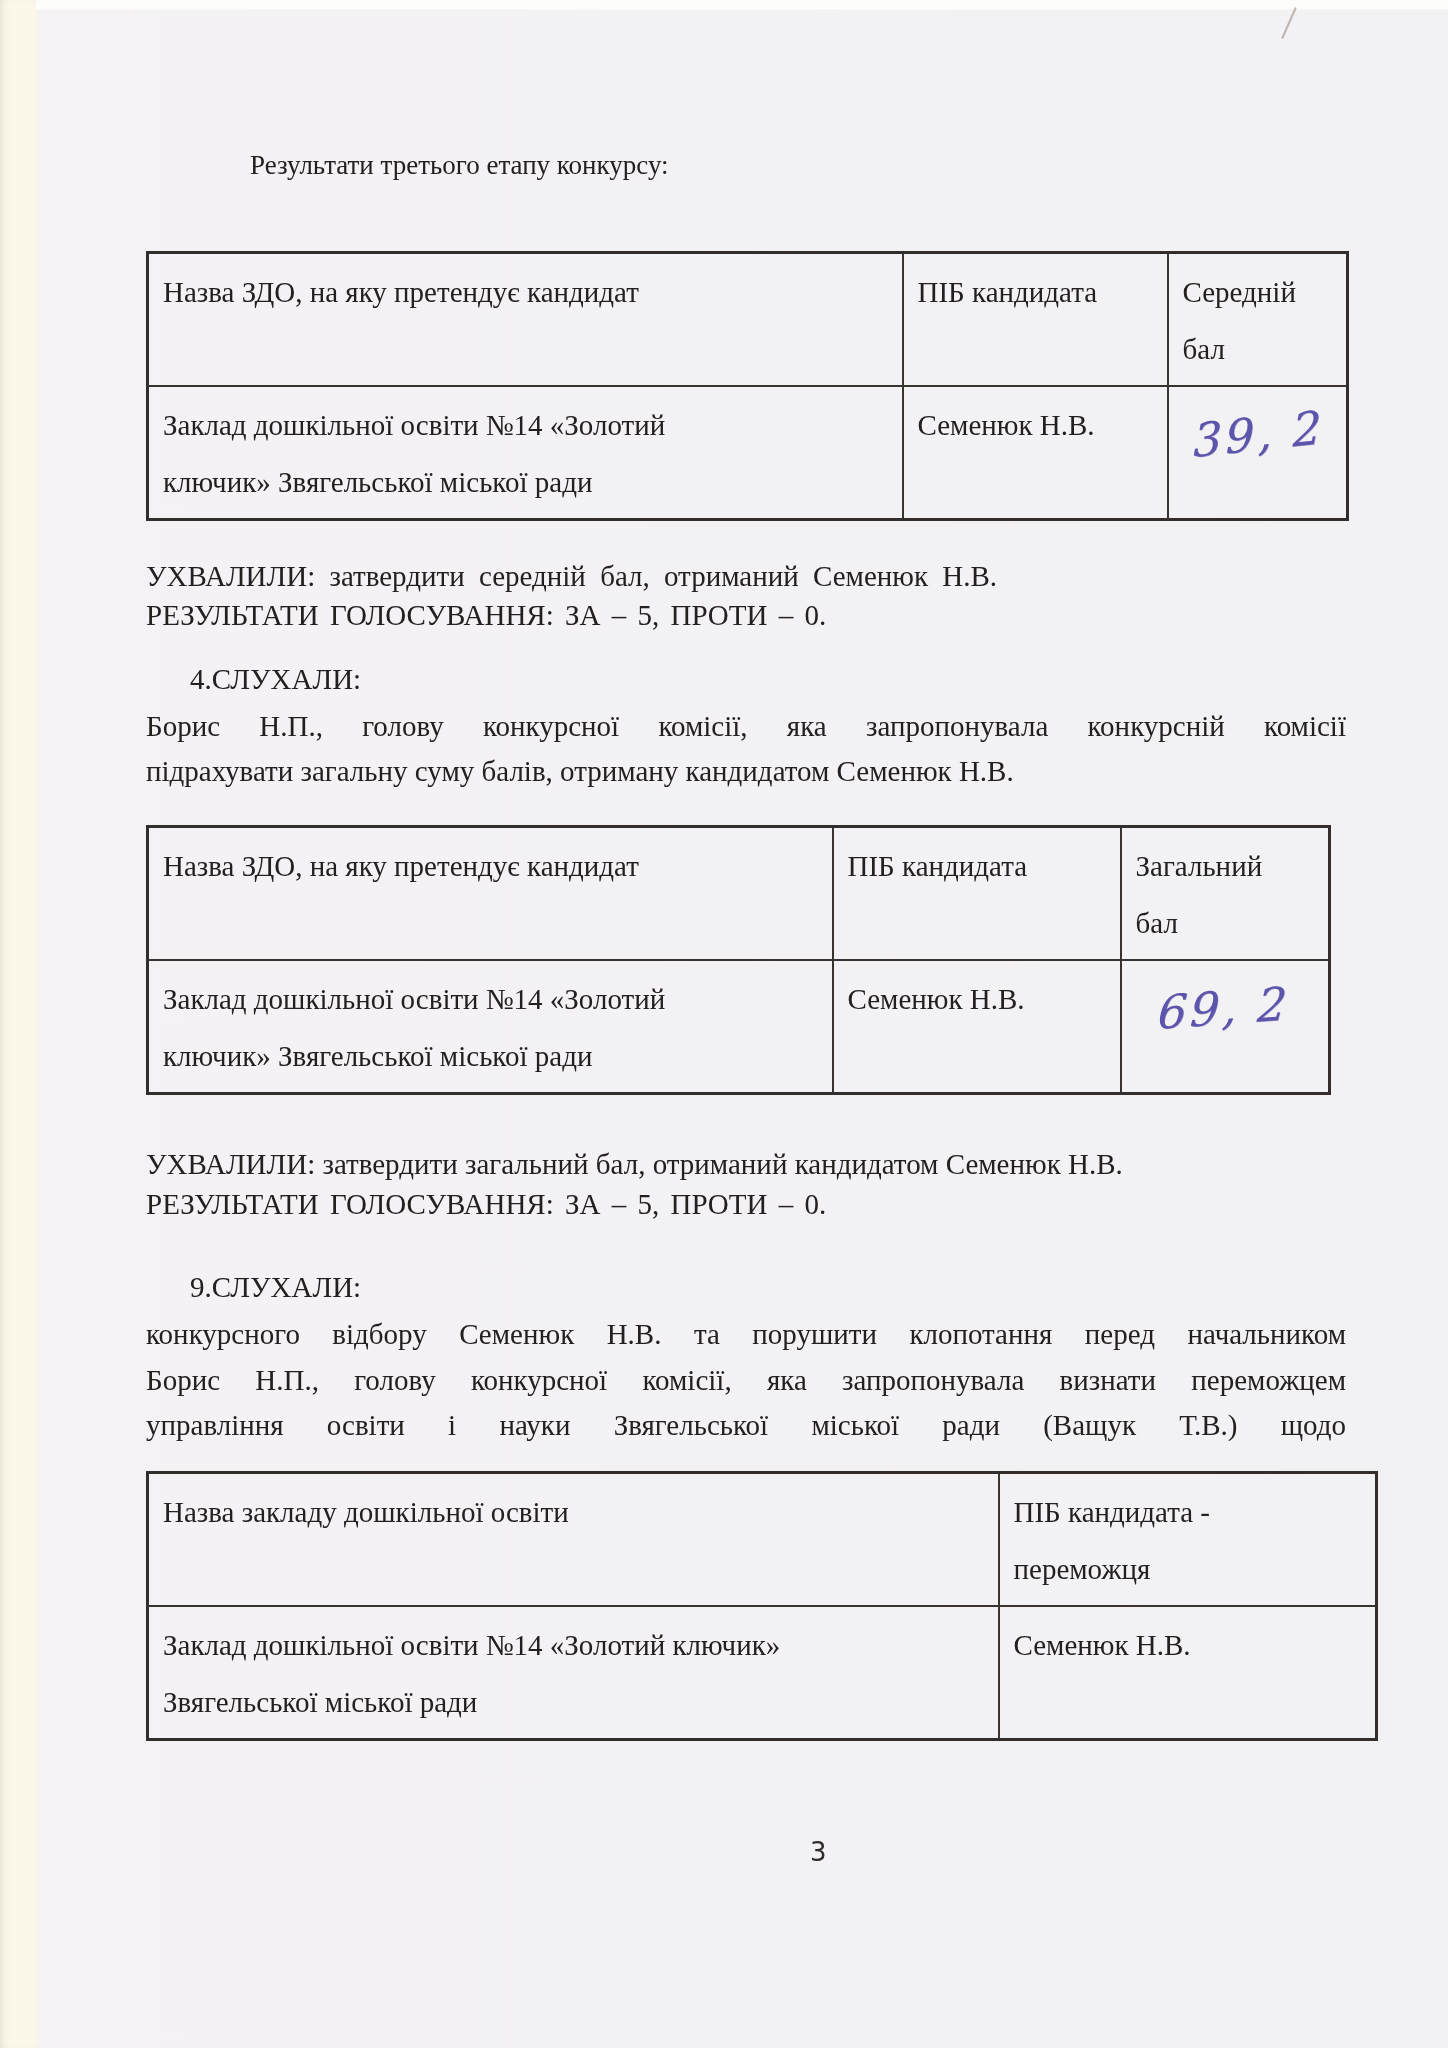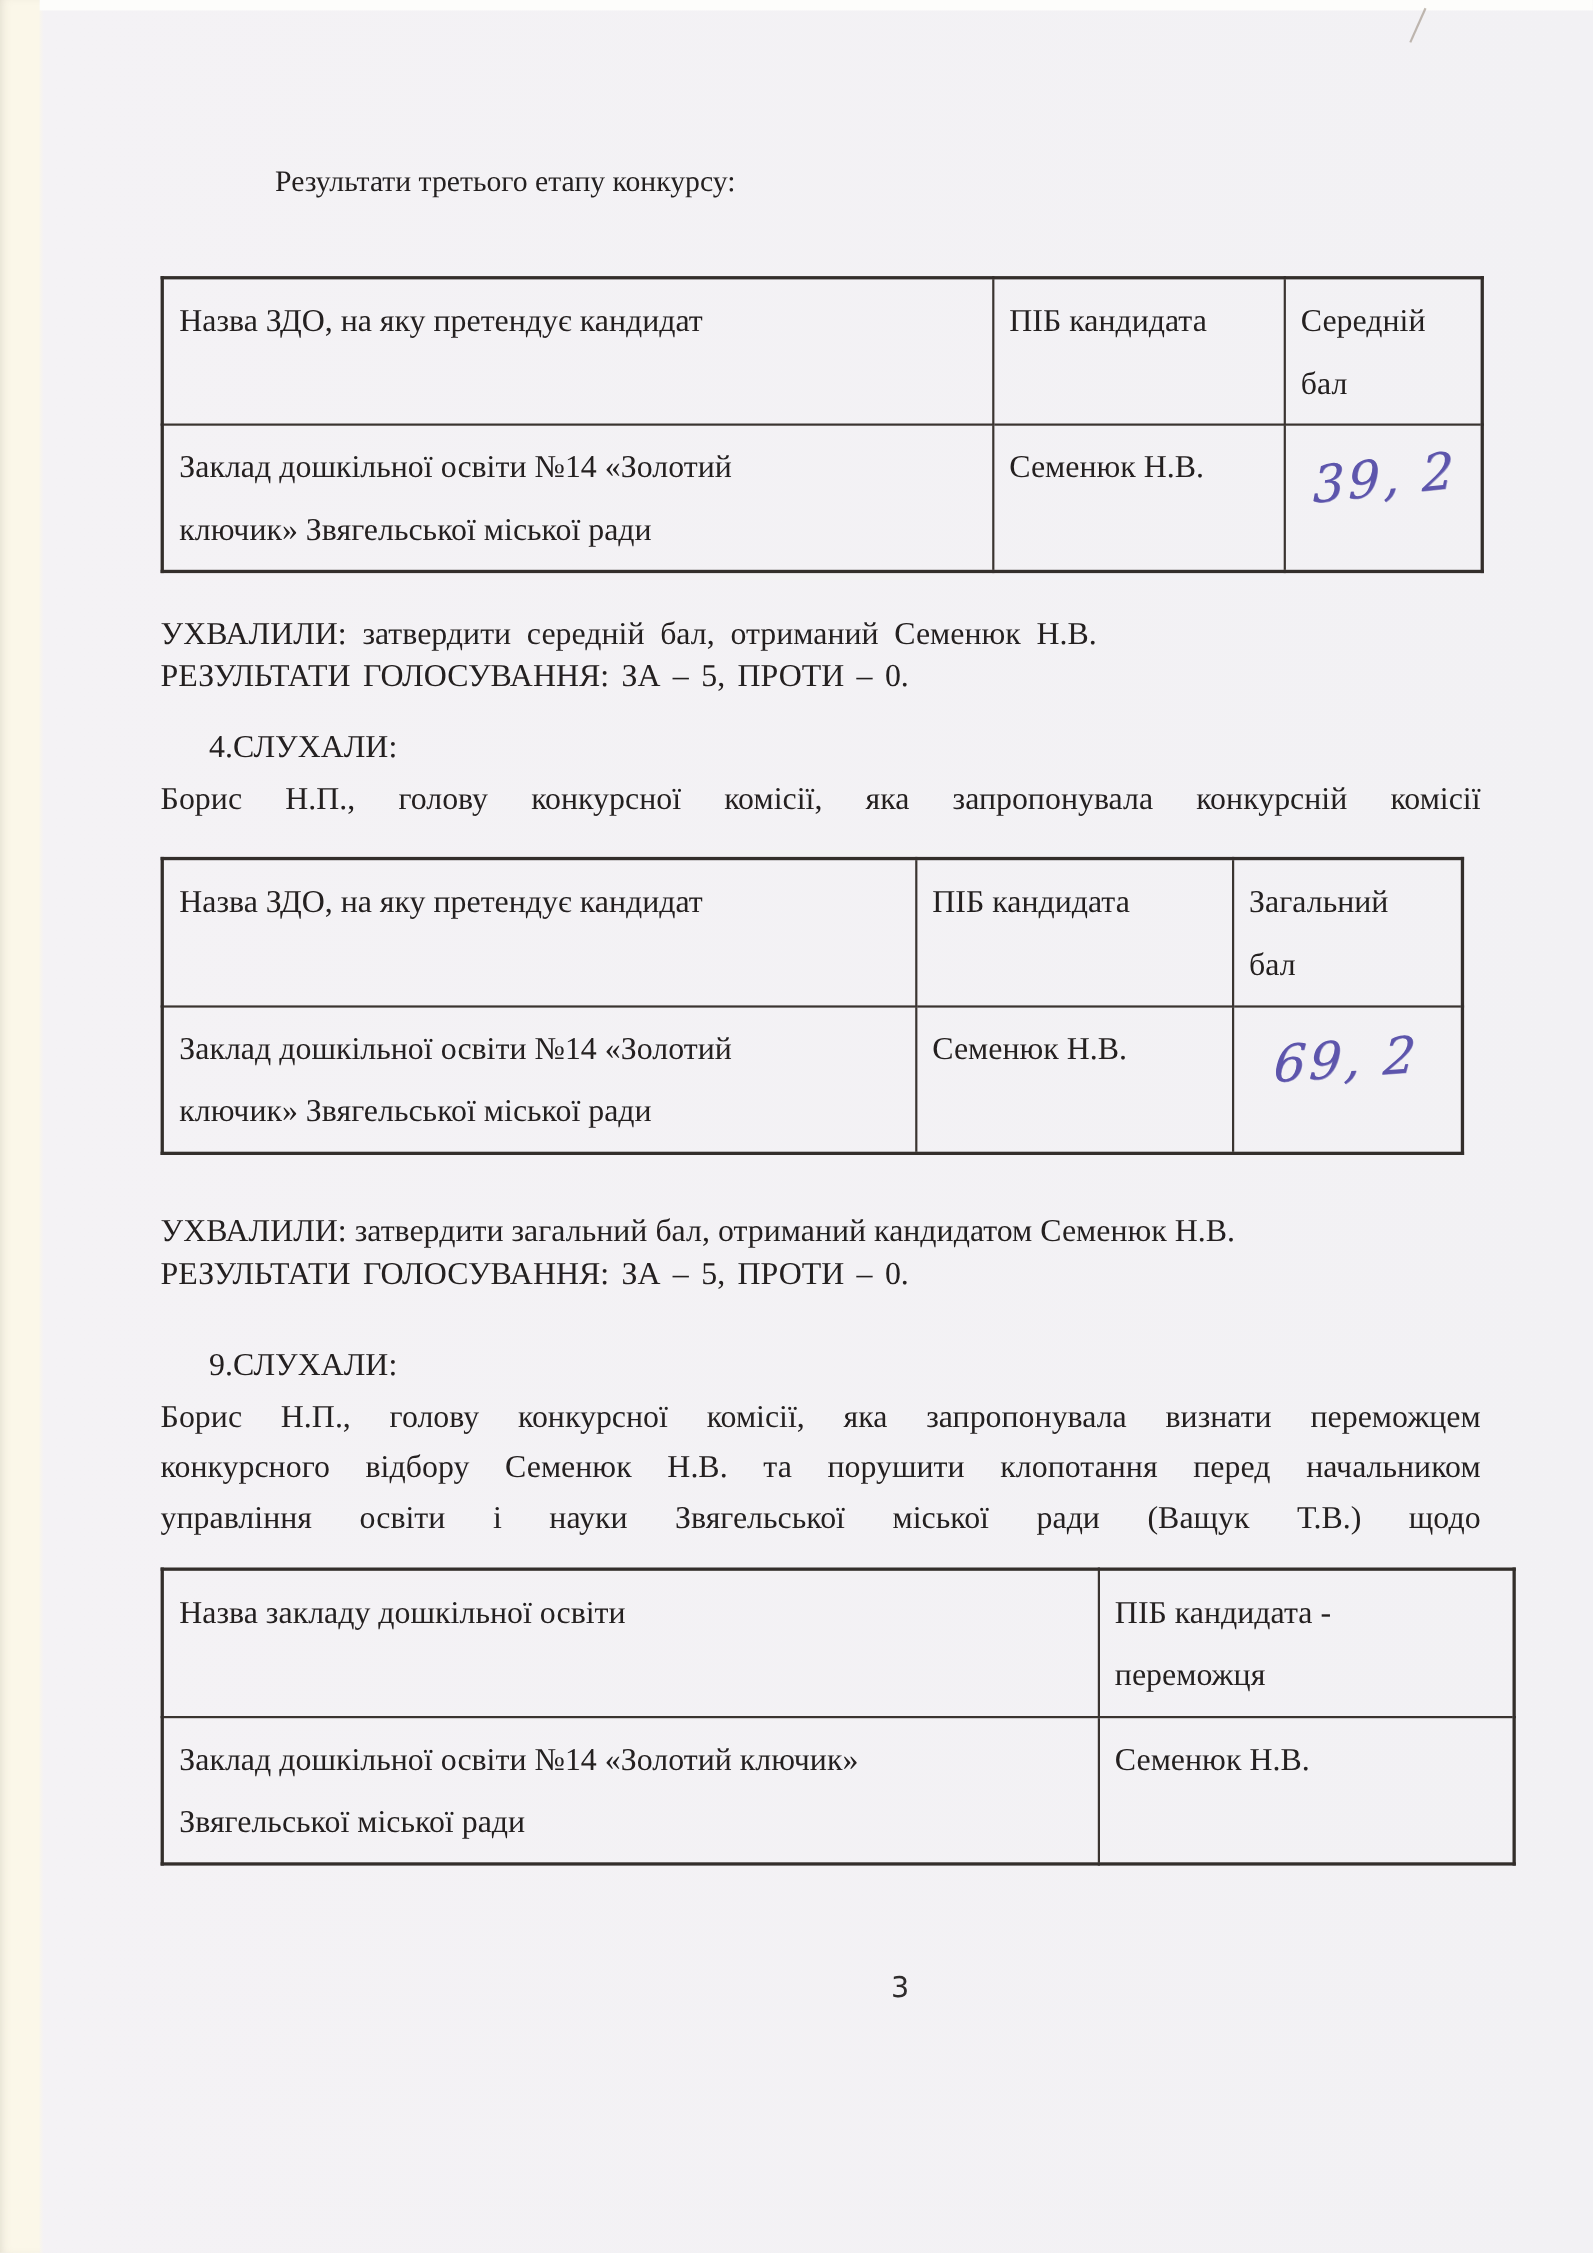--- a/index.html
+++ b/index.html
@@ -116,20 +116,21 @@
   </table>
 
   <div class="res-block">
     <div class="res-line spaced">УХВАЛИЛИ: затвердити середній бал, отриманий Семенюк Н.В.</div>
     <div class="res-line spaced-sm">РЕЗУЛЬТАТИ ГОЛОСУВАННЯ: ЗА – 5, ПРОТИ – 0.</div>
   </div>
 
   <div class="slu-heading">4.СЛУХАЛИ:</div>
   <div class="para">
     <div class="jline">Борис Н.П., голову конкурсної комісії, яка запропонувала конкурсній комісії</div>
+    <div class="line">підрахувати загальну суму балів, отриману кандидатом Семенюк Н.В.</div>
   </div>
 
 
   <table class="tbl tbl-b">
     <colgroup>
         <col style="width:685px">
         <col style="width:288px">
         <col style="width:209px">
       </colgroup>
     <tbody>
@@ -146,22 +147,22 @@
     </tbody>
   </table>
 
   <div class="res-block res-gap">
     <div class="res-line">УХВАЛИЛИ: затвердити загальний бал, отриманий кандидатом Семенюк Н.В.</div>
     <div class="res-line spaced-sm">РЕЗУЛЬТАТИ ГОЛОСУВАННЯ: ЗА – 5, ПРОТИ – 0.</div>
   </div>
 
   <div class="slu-heading slu-gap">9.СЛУХАЛИ:</div>
   <div class="para">
+    <div class="jline">конкурсного відбору Семенюк Н.В. та порушити клопотання перед начальником</div>
     <div class="jline">Борис Н.П., голову конкурсної комісії, яка запропонувала визнати переможцем</div>
-    <div class="jline">конкурсного відбору Семенюк Н.В. та порушити клопотання перед начальником</div>
     <div class="jline">управління освіти і науки Звягельської міської ради (Ващук Т.В.) щодо</div>
   </div>
 
   <table class="tbl tbl-c">
     <colgroup>
         <col style="width:851px">
         <col style="width:378px">
       </colgroup>
     <tbody>
       <tr>

